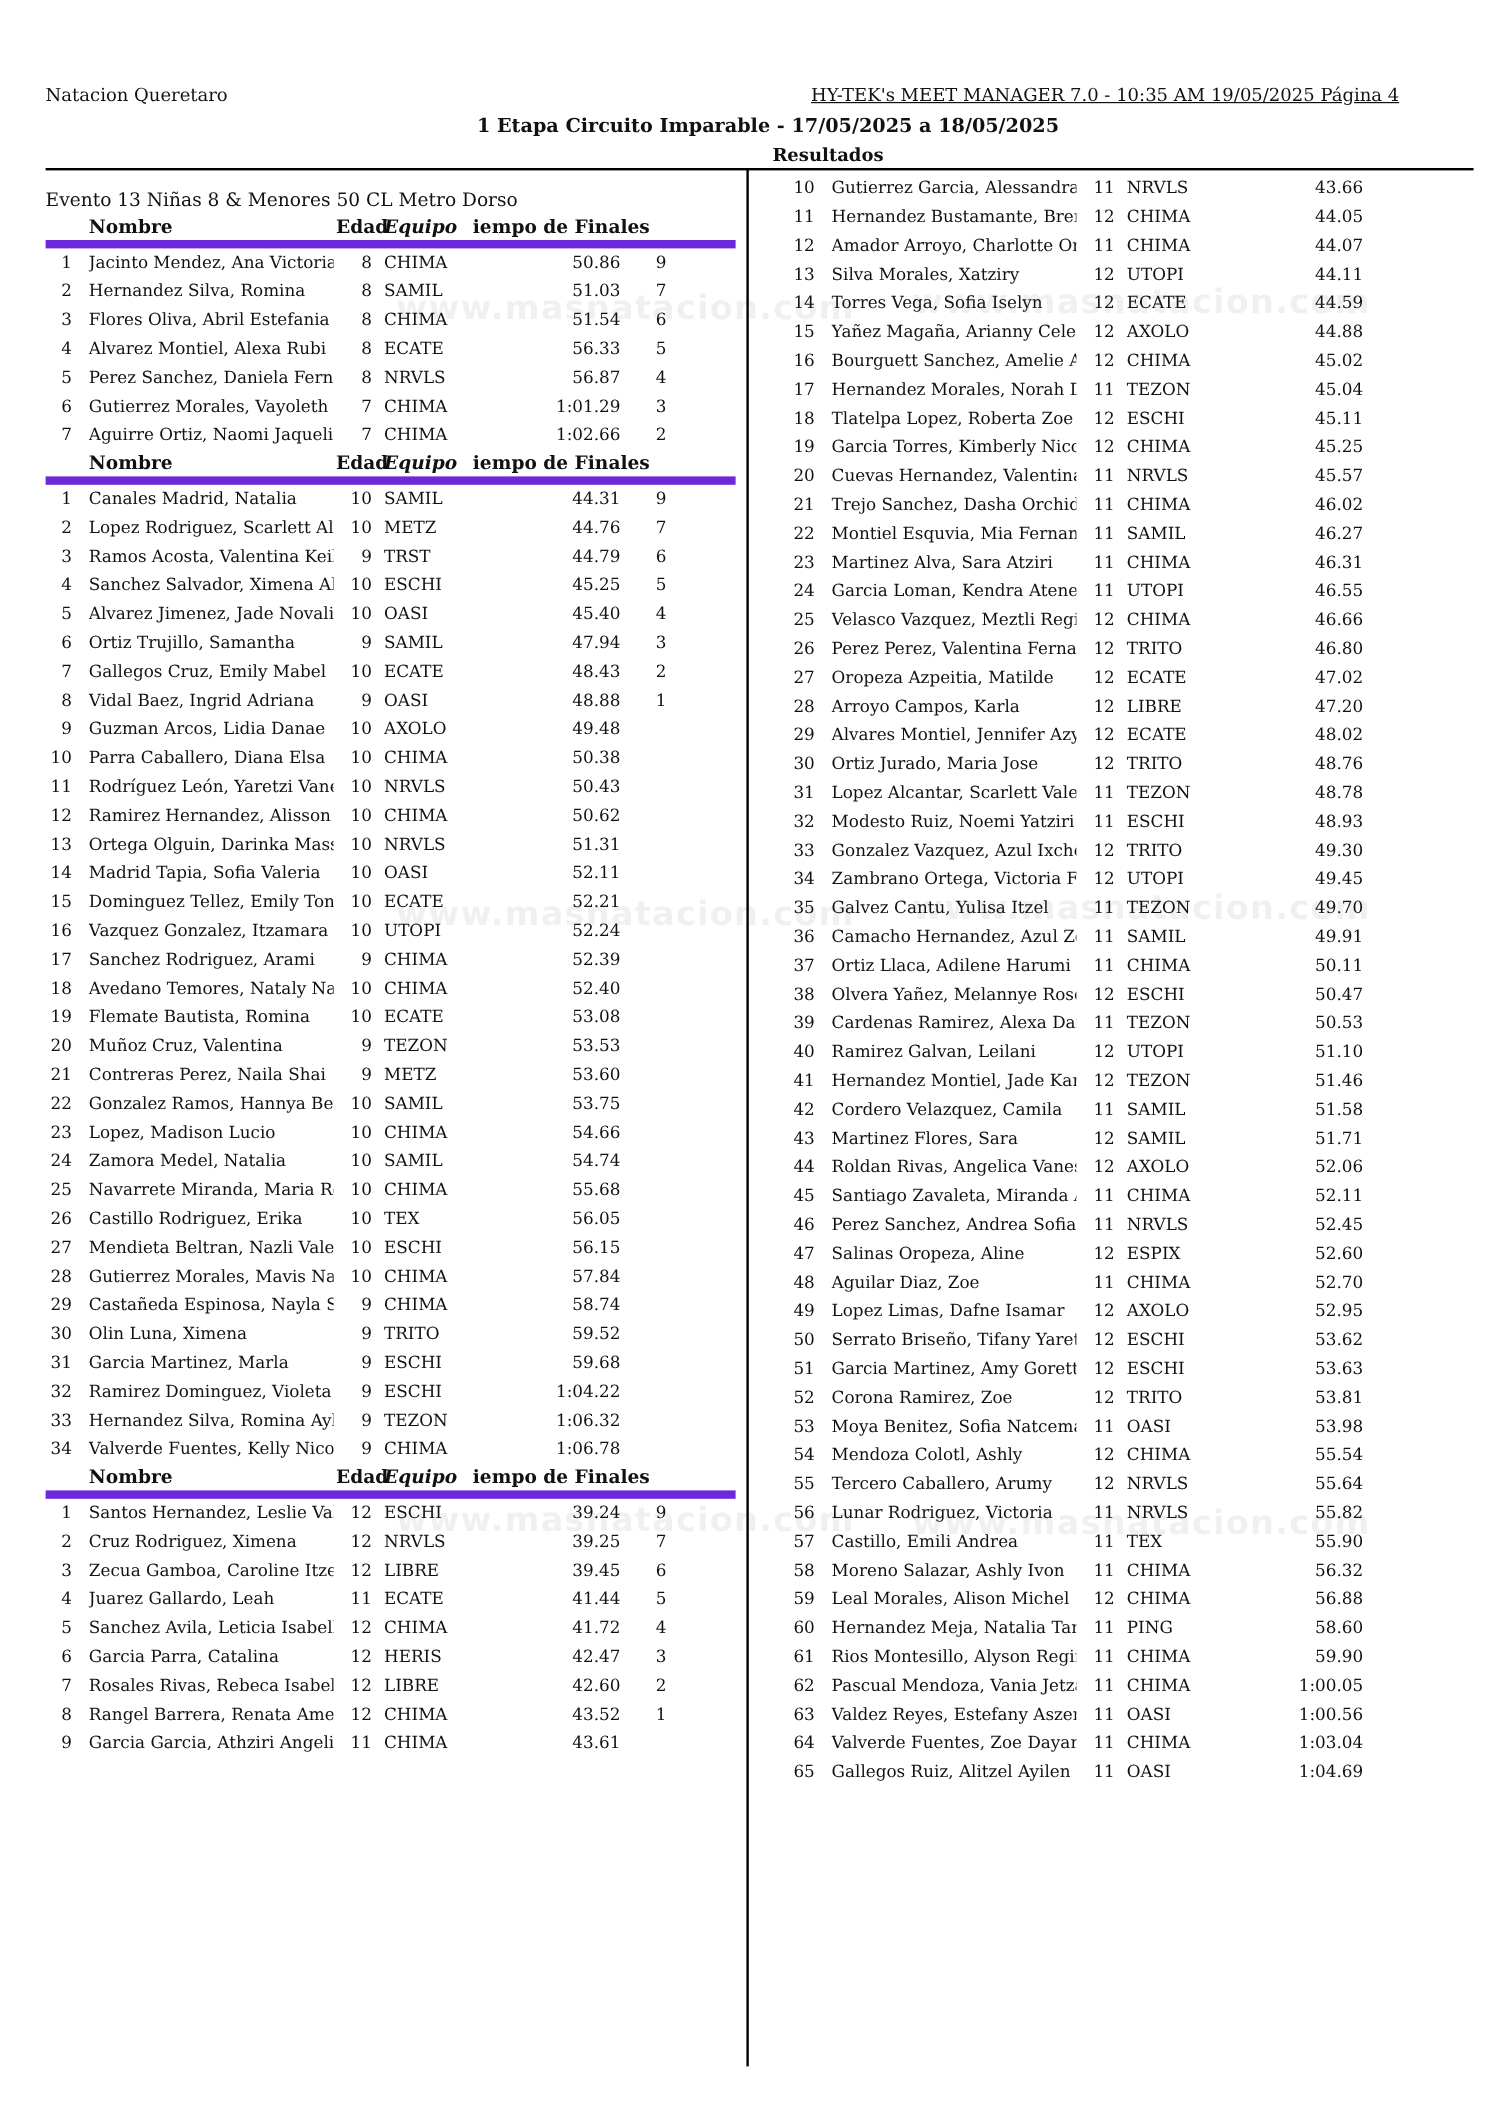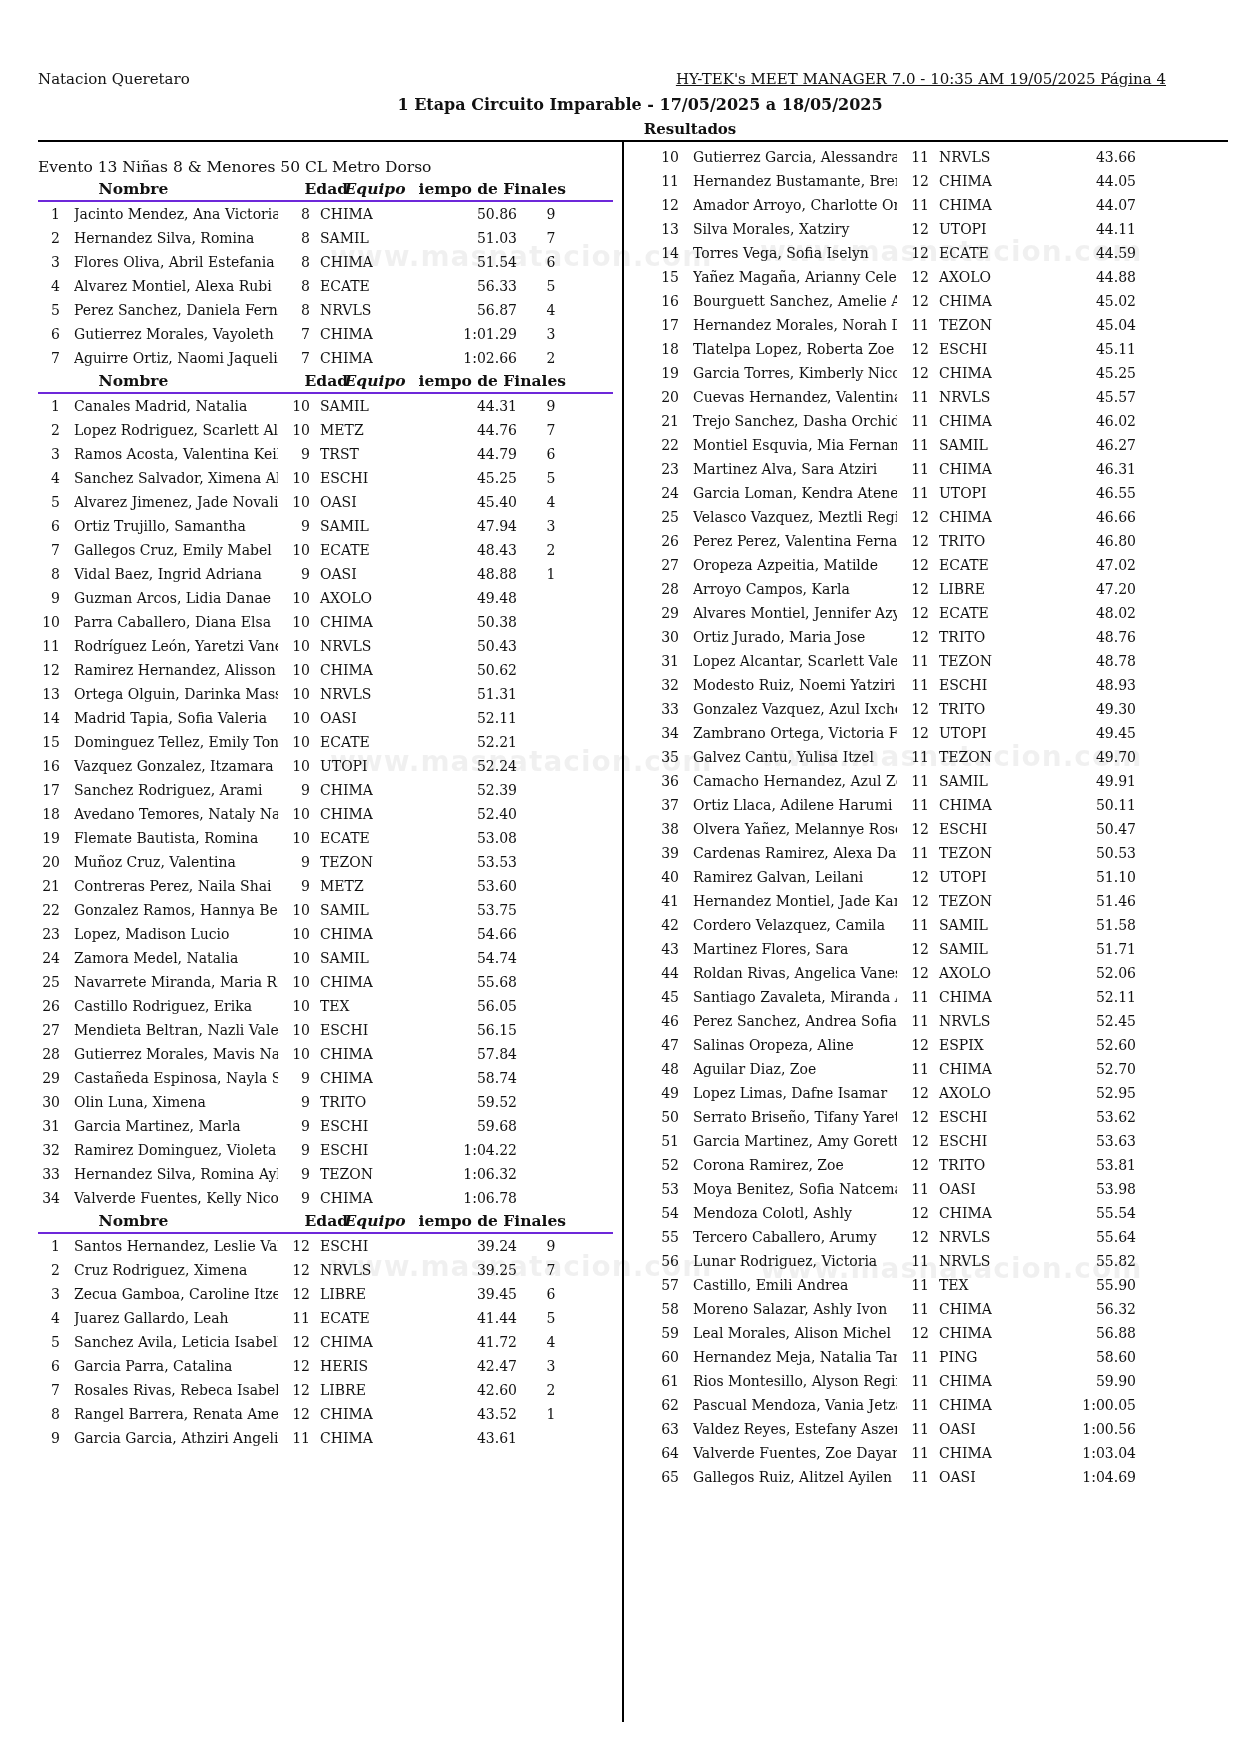--- a/index.html
+++ b/index.html
@@ -8,21 +8,21 @@
   .hdr-right { position: absolute; right: 74px; top: 70px; font-size: 15px; text-decoration: underline; }
   .hdr-title { position: absolute; left: 0; width: 1280px; text-align: center; top: 95px; font-size: 16px; font-weight: bold; }
   .hdr-sub { position: absolute; left: 0; width: 1380px; text-align: center; top: 120px; font-size: 15px; font-weight: bold; }
   .hdr-rule { position: absolute; left: 38px; width: 1190px; top: 140px; height: 2px; background: #000; }
   .col-rule { position: absolute; left: 622px; top: 140px; width: 2px; height: 1582px; background: #000; }
   .col { position: absolute; top: 150px; }
   .col.left { left: 38px; width: 575px; }
   .col.right { left: 655px; width: 575px; top: 145px; }
   .event-title { font-weight: normal; font-size: 15.5px; height: 22px; line-height: 22px; margin-top: 8px; }
   .col.left .event-title:first-child { margin-top: 6px; }
-  .thead { display: flex; font-weight: bold; font-size: 15.5px; height: 22px; line-height: 22px; border-bottom: 2px solid #6d28d9; width: 575px; justify-content: center; }
+  .thead { display: flex; font-weight: bold; font-size: 15.5px; height: 22px; line-height: 22px; border-bottom: 7px solid #6d28d9; width: 575px; }
   .row { display: flex; font-size: 14px; height: 24px; line-height: 24px; white-space: nowrap; }
   .c-place { width: 36px; text-align: right; padding-right: 14px; box-sizing: border-box; }
   .c-name { width: 204px; overflow: hidden; }
   .c-age { width: 42px; text-align: right; padding-right: 10px; box-sizing: border-box; }
   .c-team { width: 90px; }
   .c-time { width: 107px; text-align: right; }
   .c-pts { width: 50px; text-align: center; padding-left: 18px; box-sizing: border-box; }
   .thead .c-name { overflow: visible; }
   .thead .c-age { text-align: left; padding-right: 15px; width: 40px; margin-left: 2px; }
   .thead .c-team { width: 74px; font-style: italic; }

